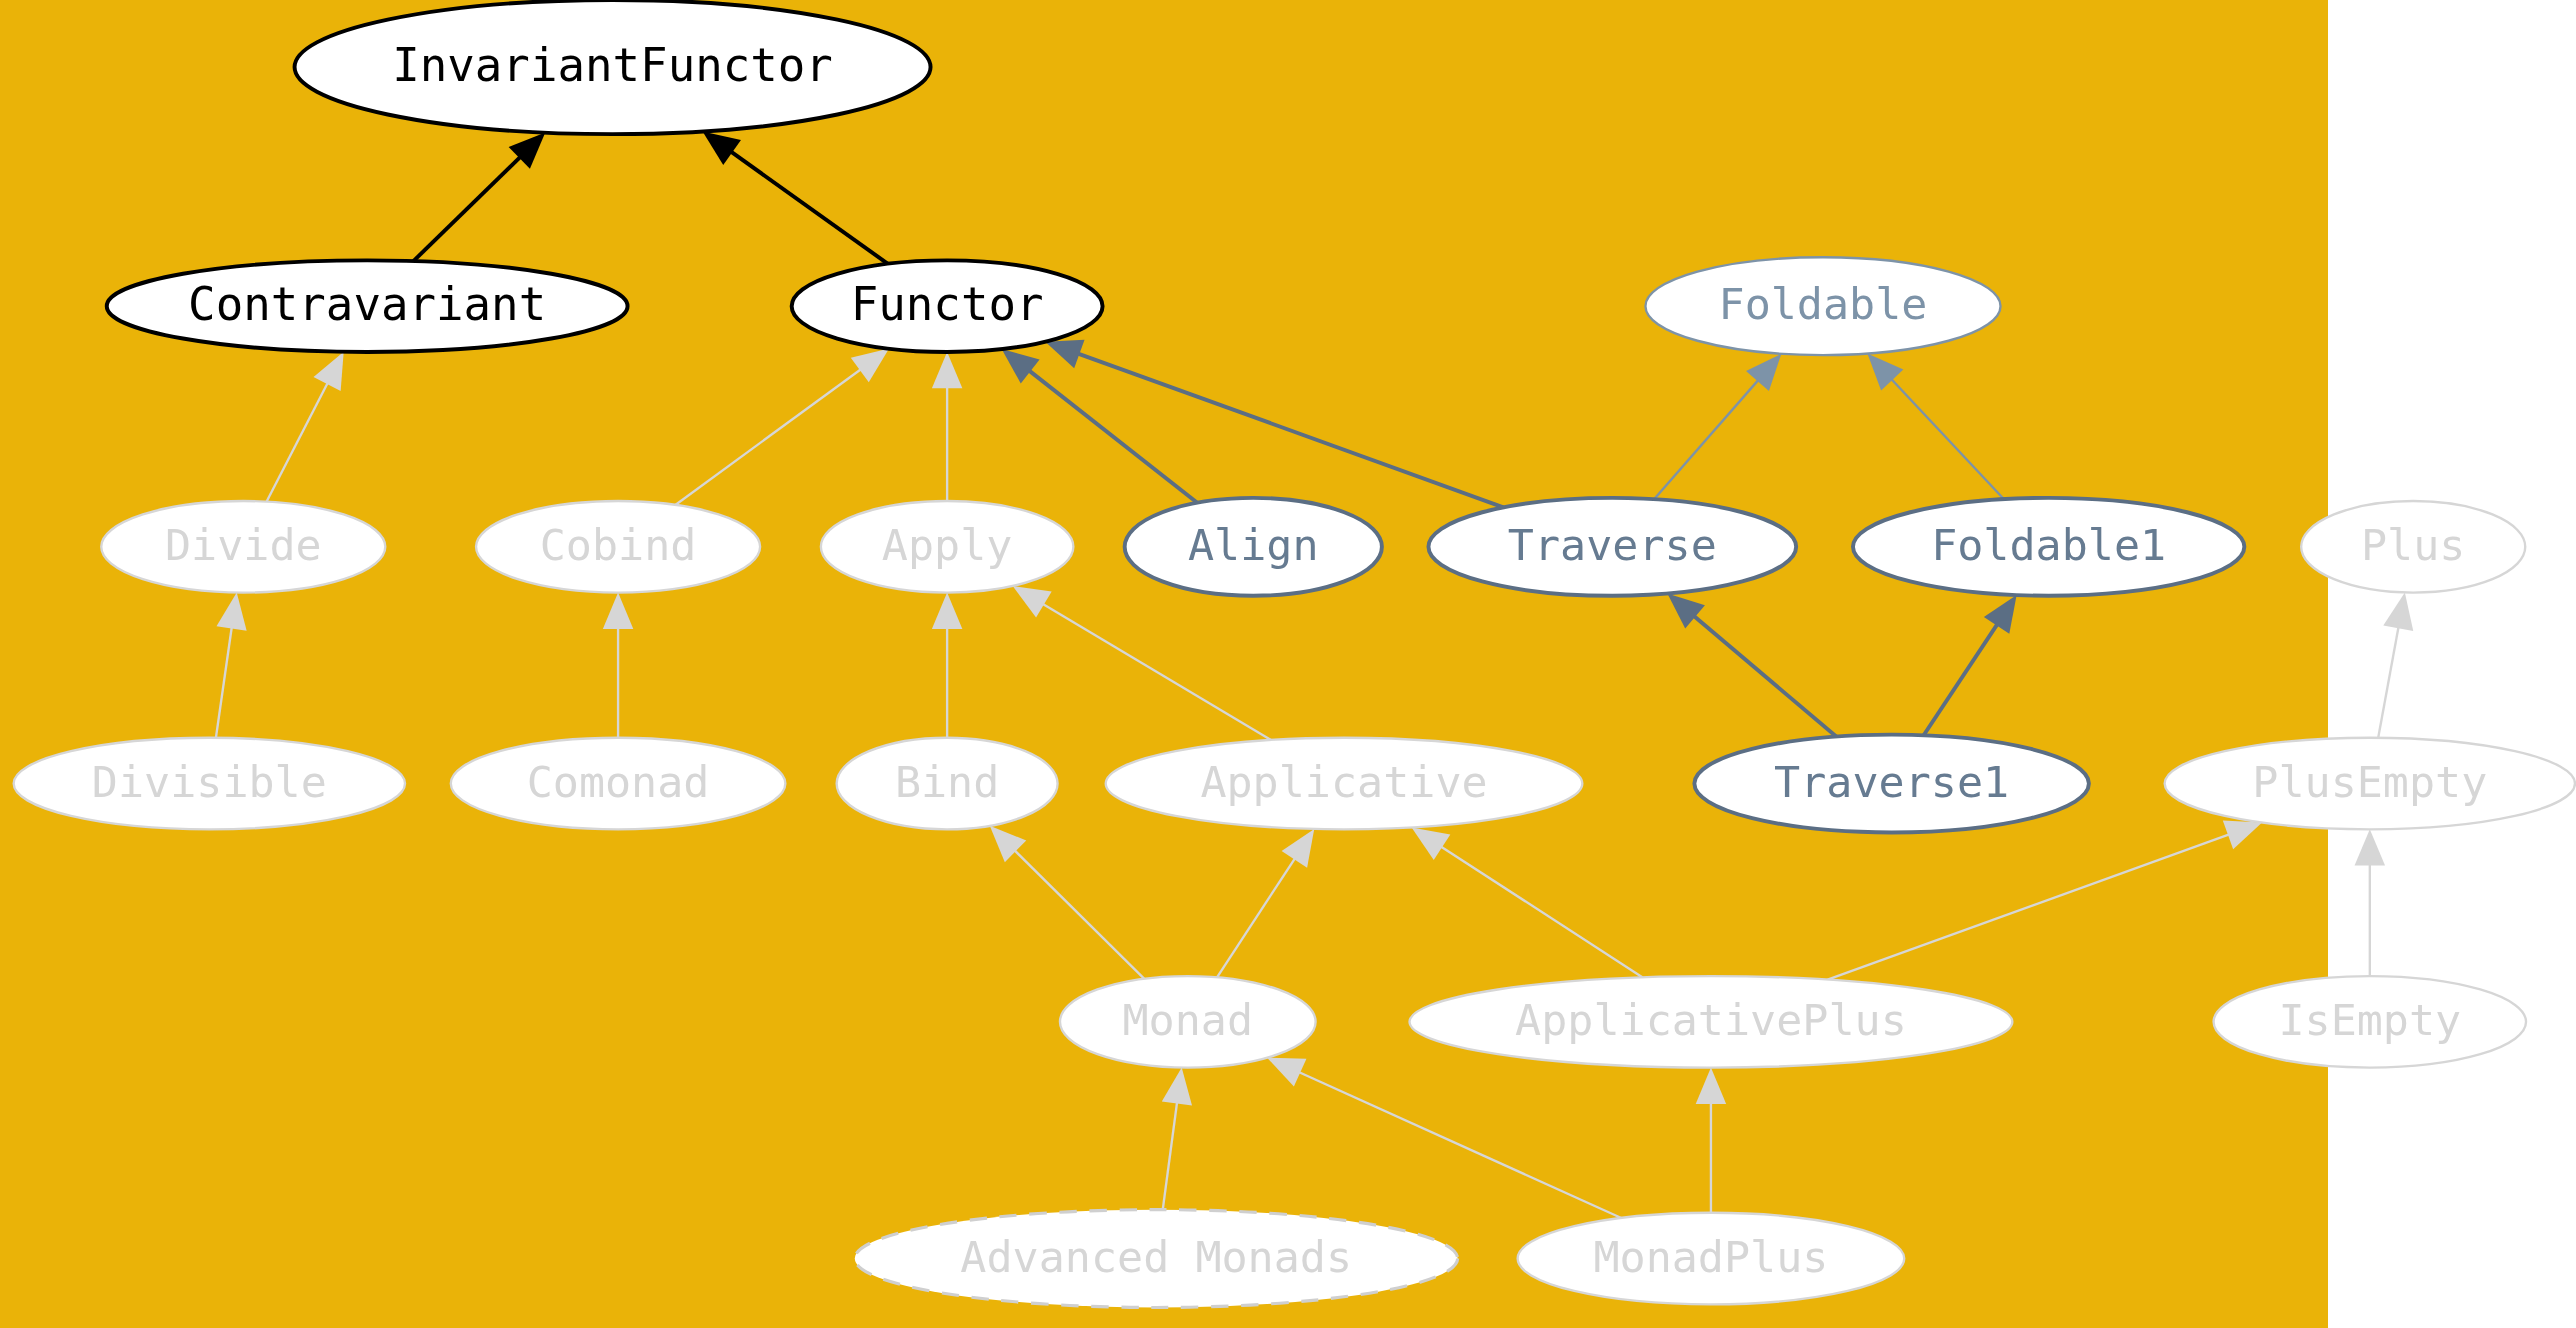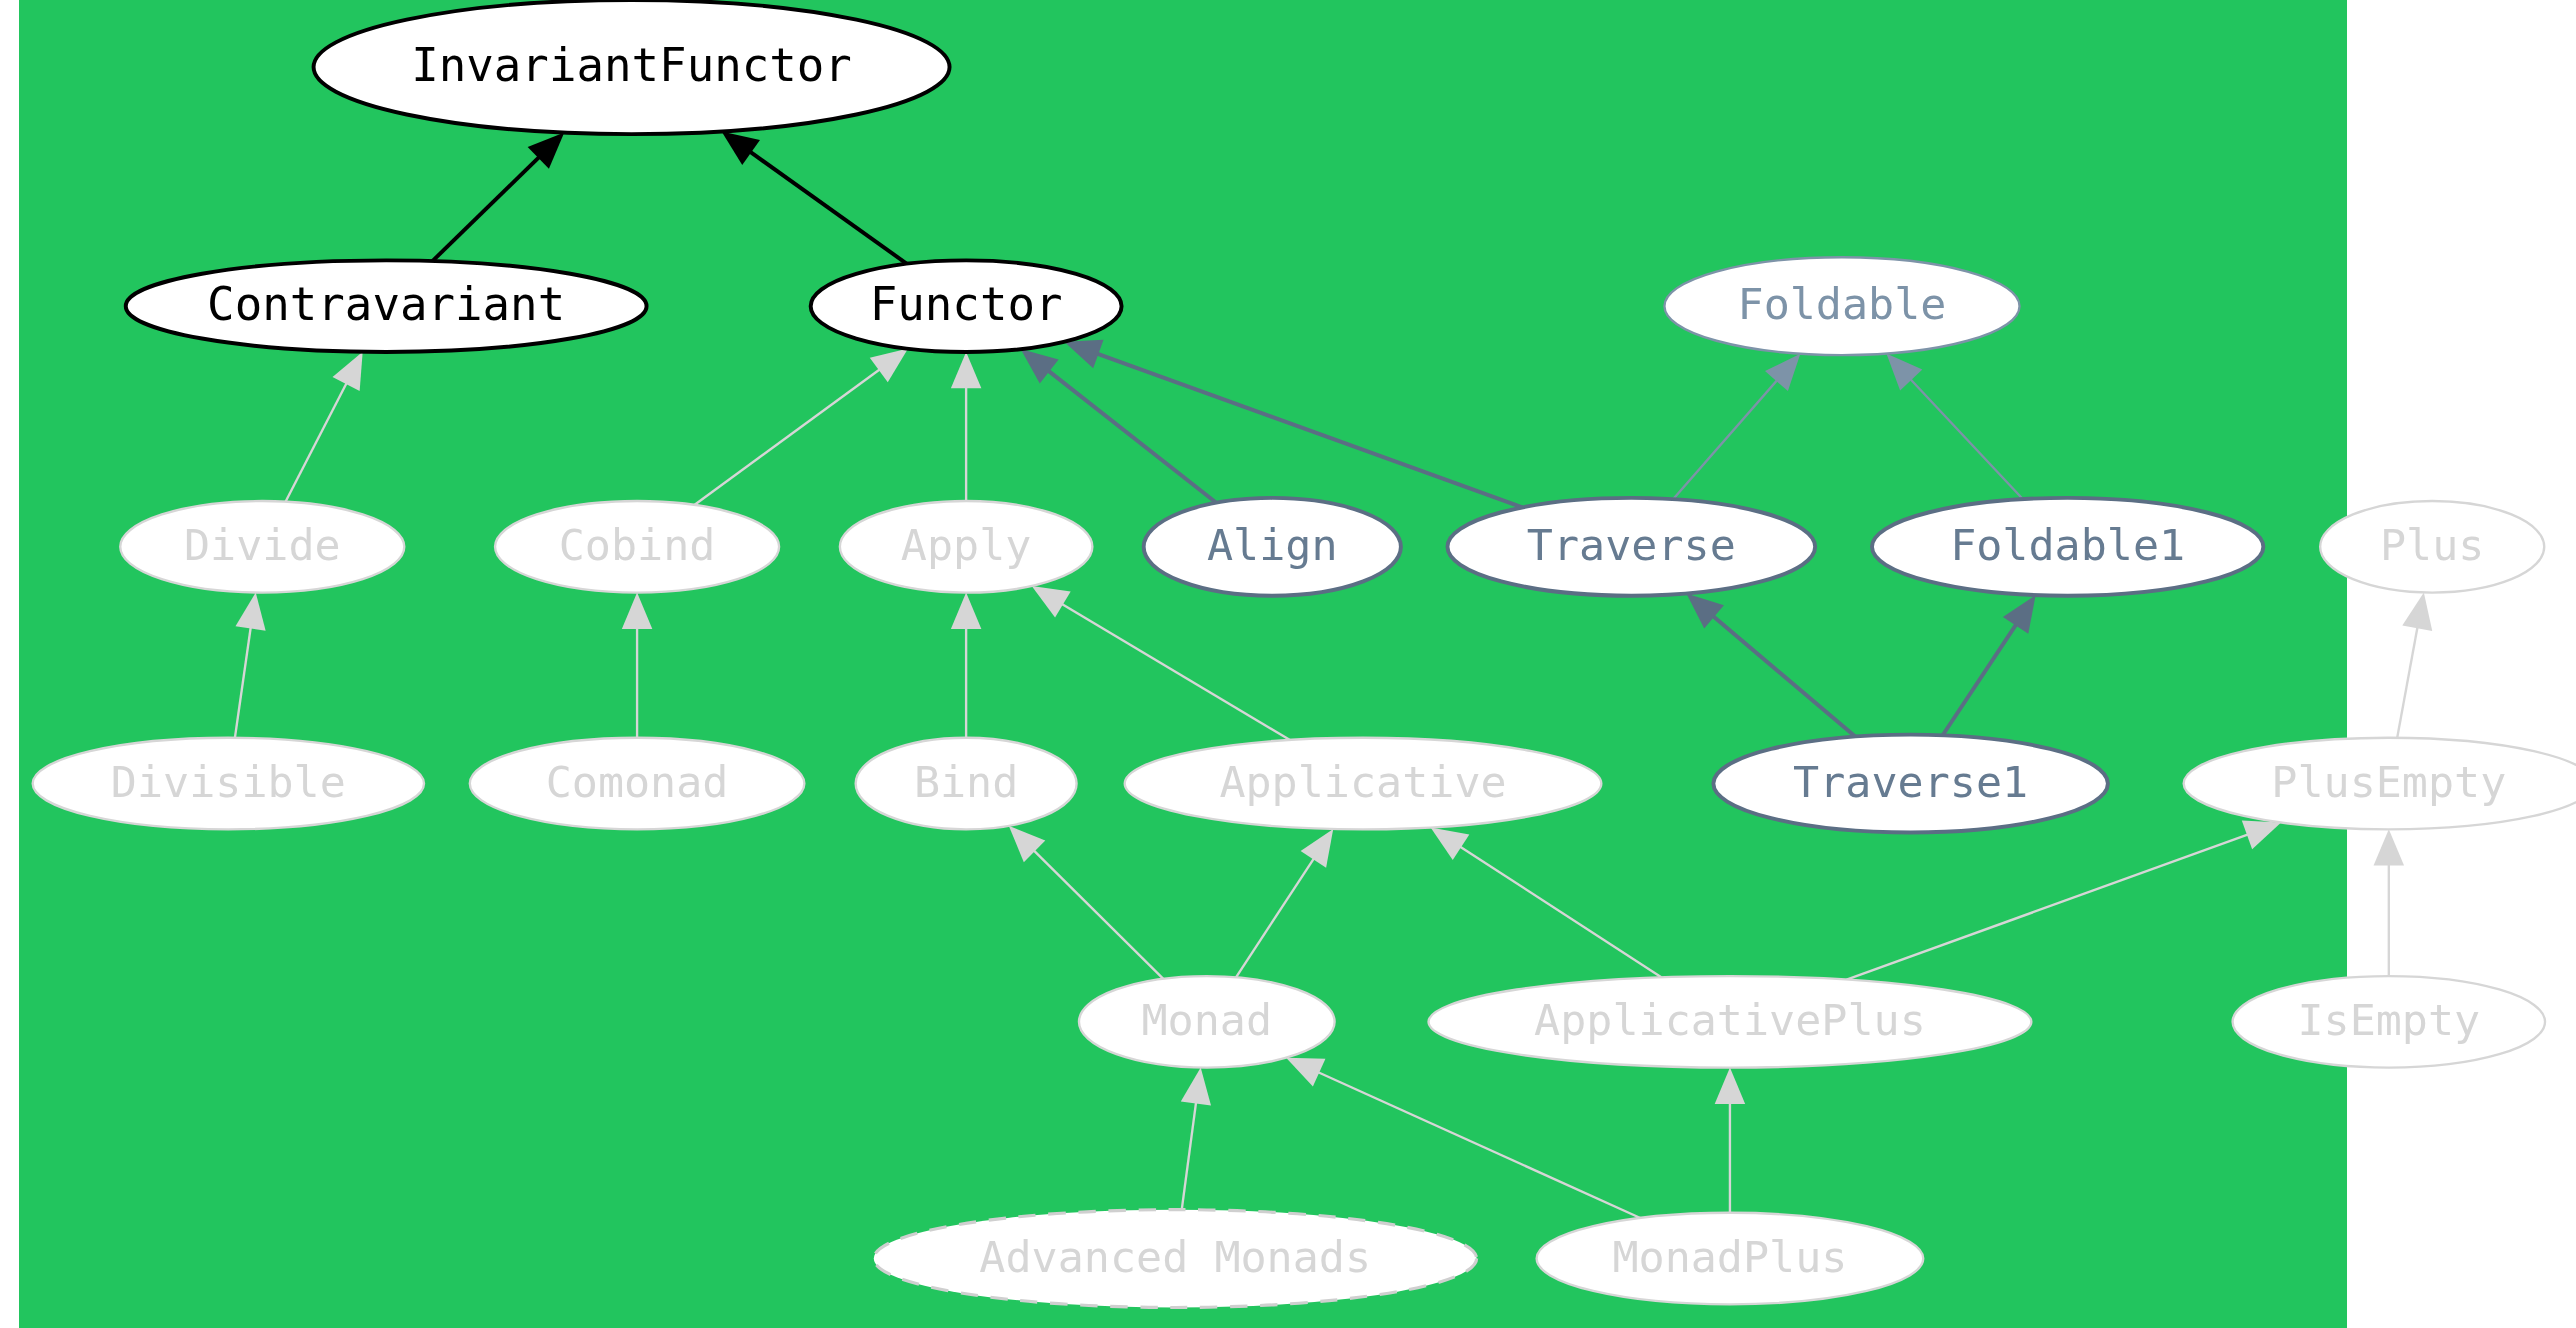--- a/index.html
+++ b/index.html
@@ -11,22 +11,21 @@
   body {
     width: 2576px;
     height: 1328px;
     overflow: hidden;
     font-family: "DejaVu Sans Mono", monospace;
   }
   #graph-root {
     position: relative;
     width: 2328px;
     height: 1328px;
-    background: #22c55e;
-    margin-left: 19px;
+    background: #eab308;
   }
   svg#graph-svg {
     display: block;
     width: 2576px;
     height: 1328px;
   }
   .node-ellipse {
     fill: #ffffff;
   }
   .node-label {

